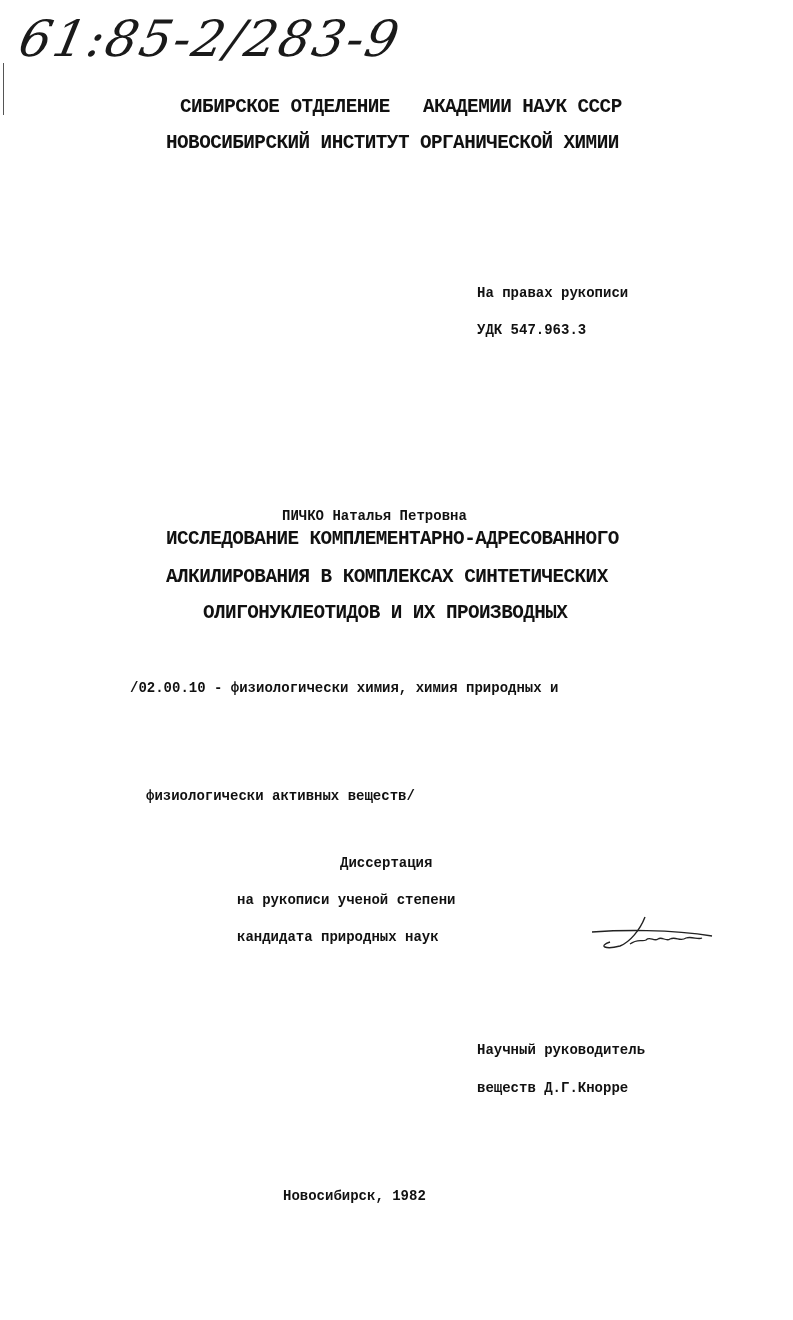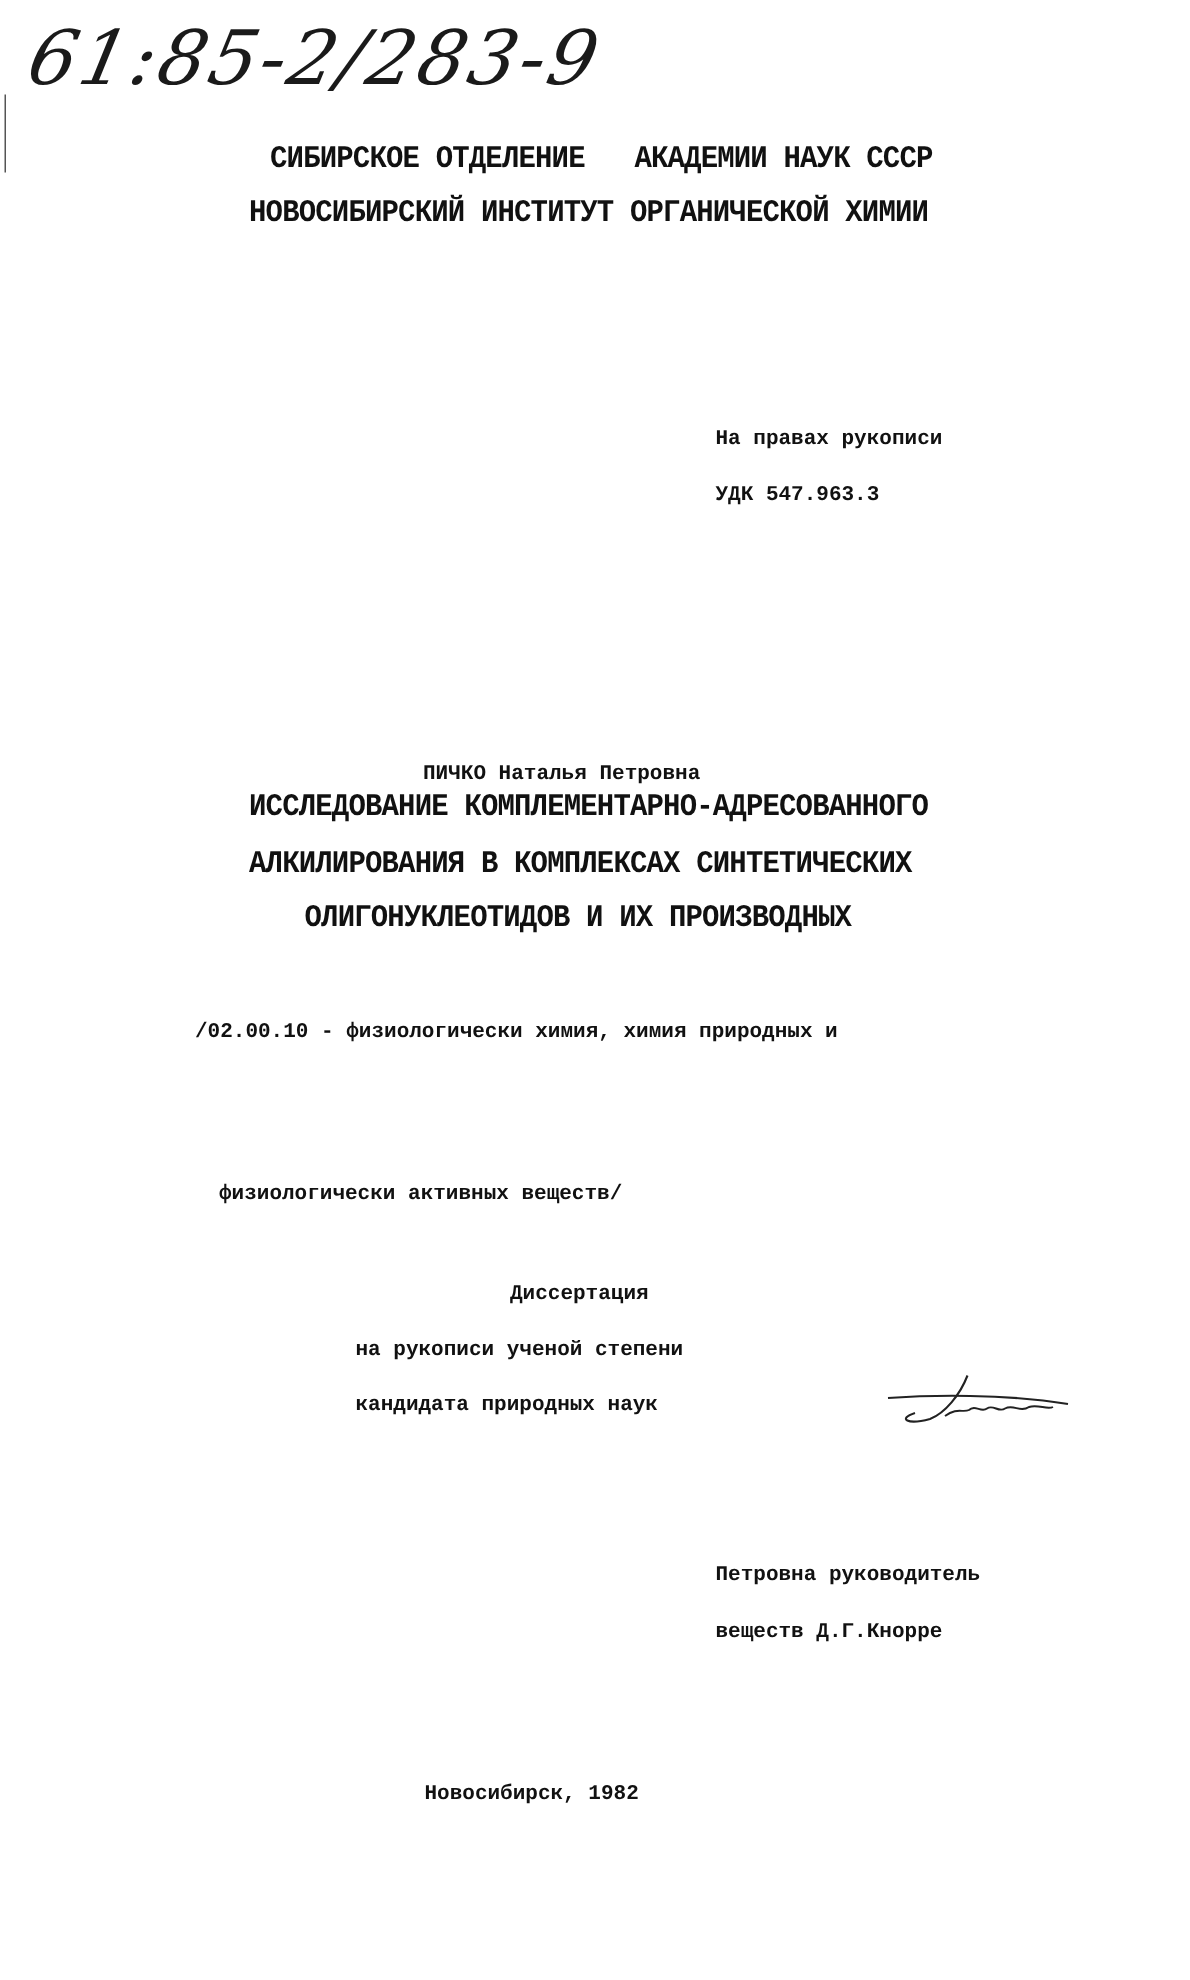--- a/index.html
+++ b/index.html
@@ -79,16 +79,16 @@
 <div class="abs typed" style="left:340px; top:855px;">Диссертация</div>
 <div class="abs typed" style="left:237px; top:892px;">на рукописи ученой степени</div>
 <div class="abs typed" style="left:237px; top:929px;">кандидата природных наук</div>
 
 <svg class="signature" viewBox="0 0 125 45">
   <path d="M2 20 C 30 18, 80 17, 122 24" stroke="#222" stroke-width="1.4" fill="none"></path>
   <path d="M55 5 C 50 18, 40 30, 30 34 C 15 38, 8 34, 20 30" stroke="#222" stroke-width="1.4" fill="none"></path>
   <path d="M40 32 C 48 26, 52 30, 56 28 C 60 24, 64 30, 68 27 C 72 24, 76 30, 80 27 C 86 24, 90 30, 96 26 C 102 24, 108 28, 112 26" stroke="#222" stroke-width="1.3" fill="none"></path>
 </svg>
 
-<div class="abs typed" style="left:477px; top:1042px;">Петровна руководитель</div>
+<div class="abs typed" style="left:477px; top:1042px;">Научный руководитель</div>
 <div class="abs typed" style="left:477px; top:1080px;">веществ Д.Г.Кнорре</div>
 
 <div class="abs typed" style="left:283px; top:1188px;">Новосибирск, 1982</div>
 
 </body></html>

